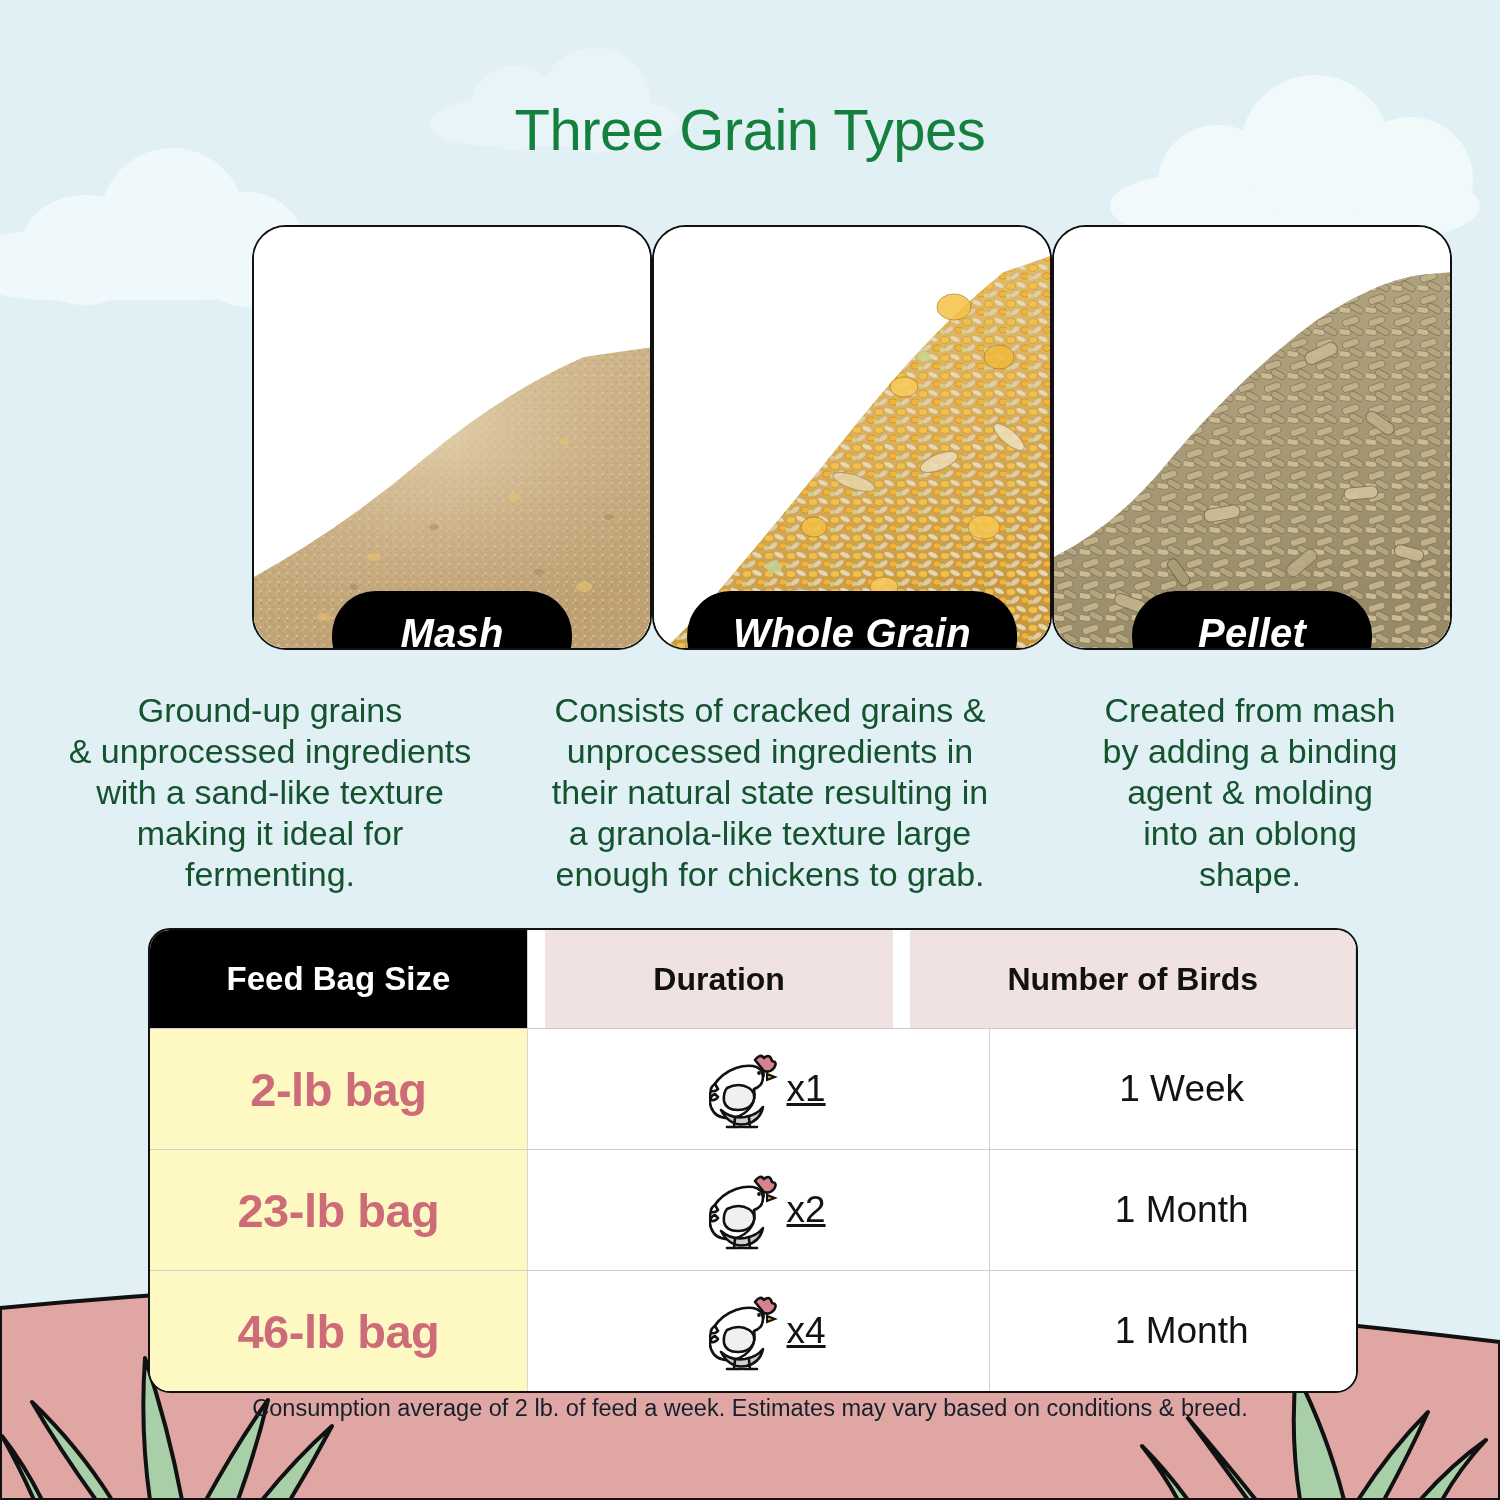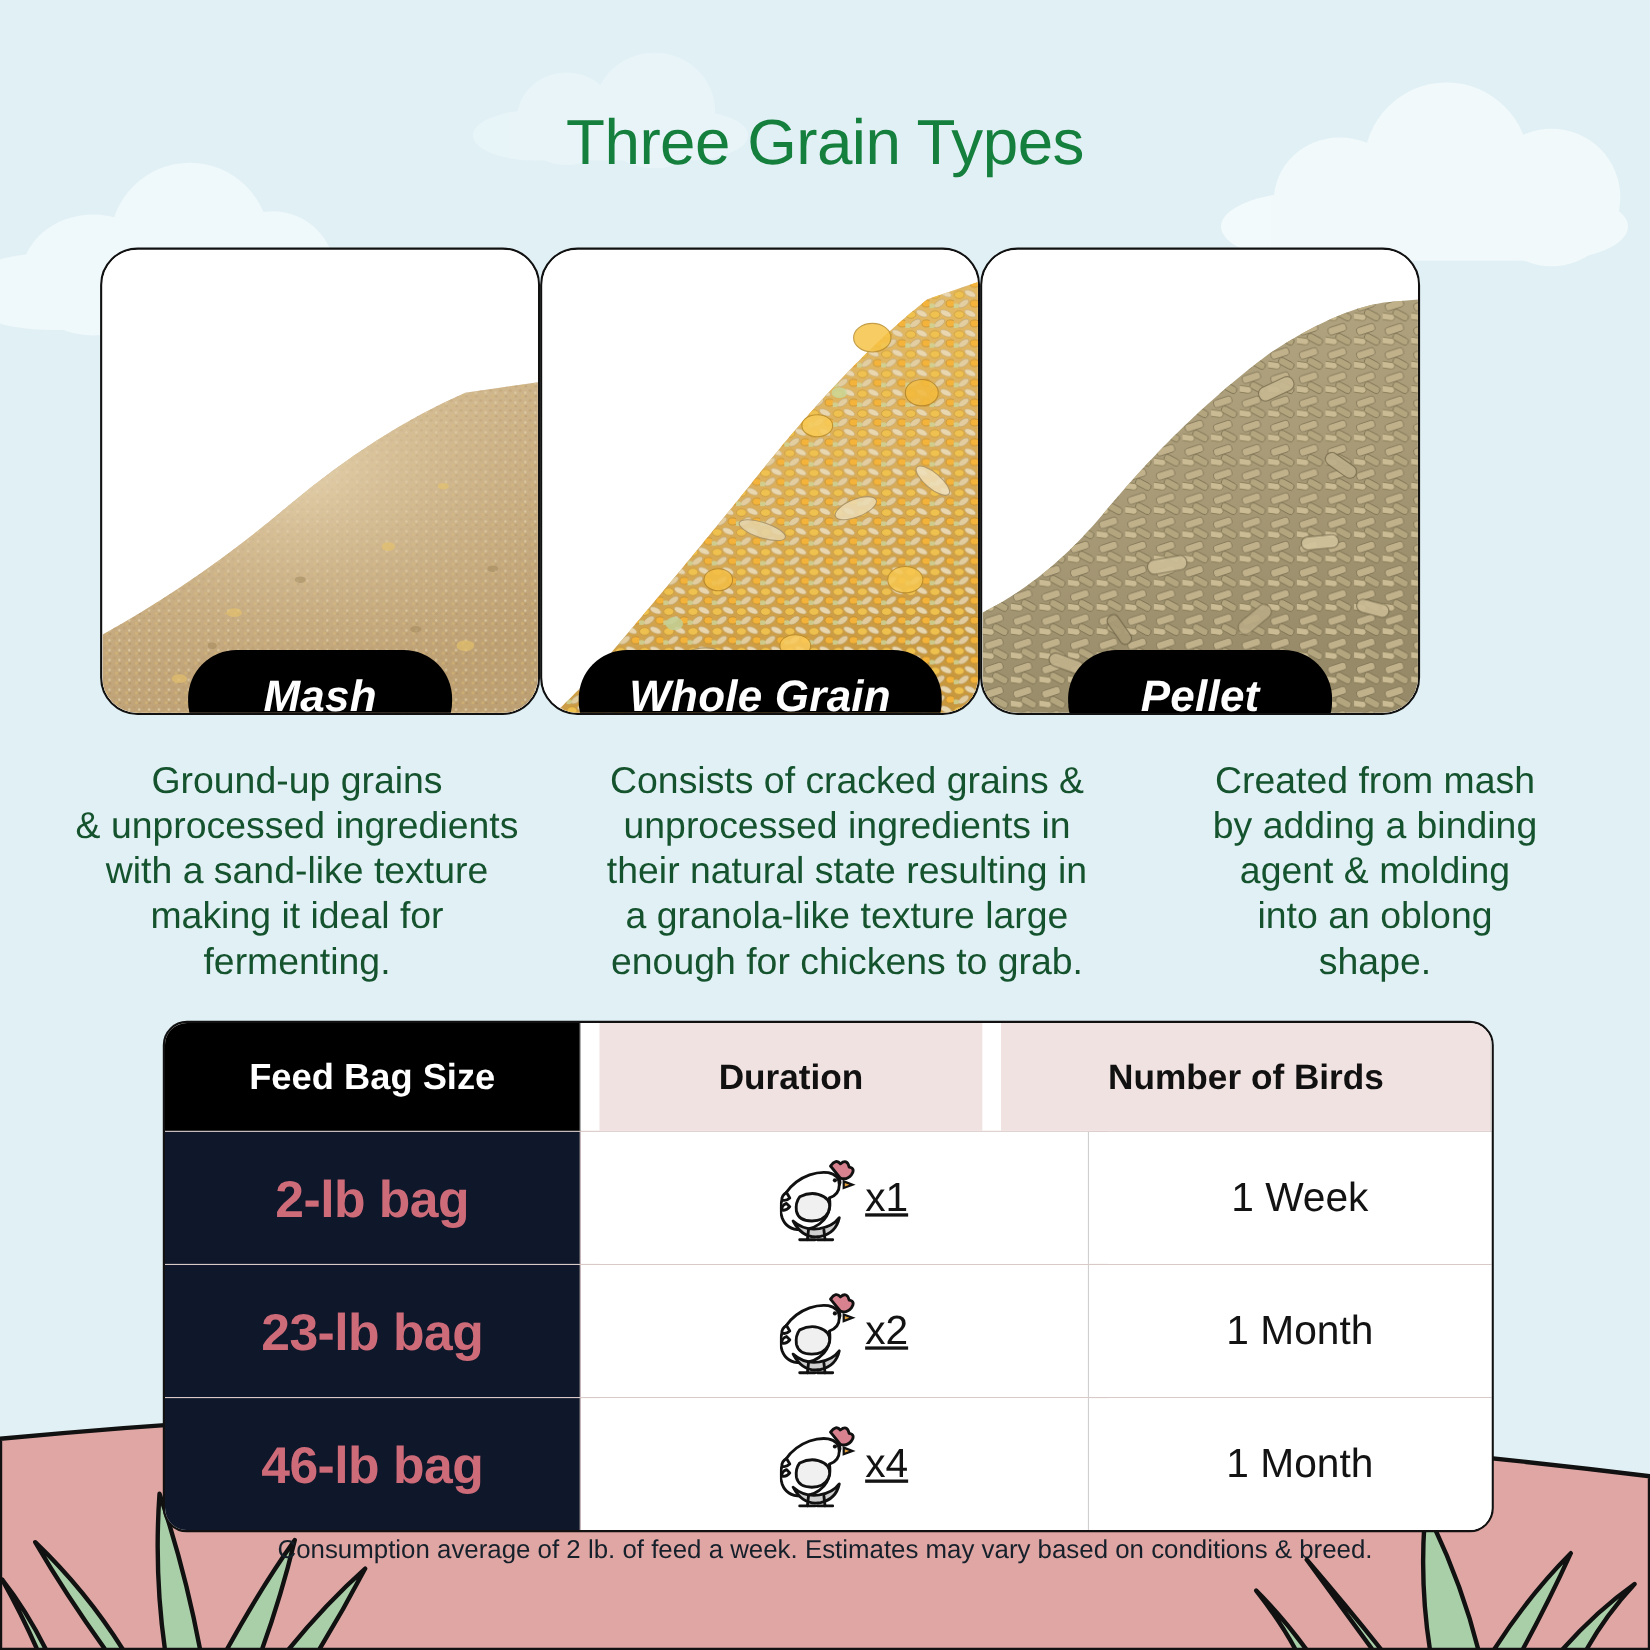--- a/index.html
+++ b/index.html
@@ -58,21 +58,21 @@
     color: #15803d;
     font-family: "Liberation Sans", sans-serif;
   }
 
   
   #cards {
     position: absolute;
     left: 60px; top: 225px;
     width: 1392px; height: 430px;
     display: flex;
-    justify-content: flex-start;
+    justify-content: flex-end;
     padding-left: 31px;
   }
   .card {
     position: relative;
     width: 400px; height: 425px;
     background: #ffffff;
     border: 2.5px solid #111;
     border-radius: 34px;
     overflow: hidden;
   }
@@ -147,21 +147,21 @@
   .c3 { width: 360px; }
   .thead .cell { height: 98px; }
   .tbody .cell { height: 120px; }
   .cell {
     display: flex; align-items: center; justify-content: center;
     border-right: 1.6px solid #cfcfcf;
   }
   .cell.c3 { border-right: none; }
   .tbody .trow { border-top: 1.6px solid #d9c9c7; }
   .tbody .c1 {
-    background: #0f172a;
+    background: #fef9c3;
     color: #cd6b79;
     font-weight: 700;
     font-size: 47px;
     letter-spacing: -.5px;
     border-right: 1.6px solid #e6d2d1;
   }
   .tbody .c2, .tbody .c3 { background: #fff; }
   .tbody .c3 { font-size: 37px; color: #131313; }
   .birds { display: flex; align-items: center; gap: 6px; }
   .bird-count { font-size: 37px; color: #131313; text-decoration: underline; }

